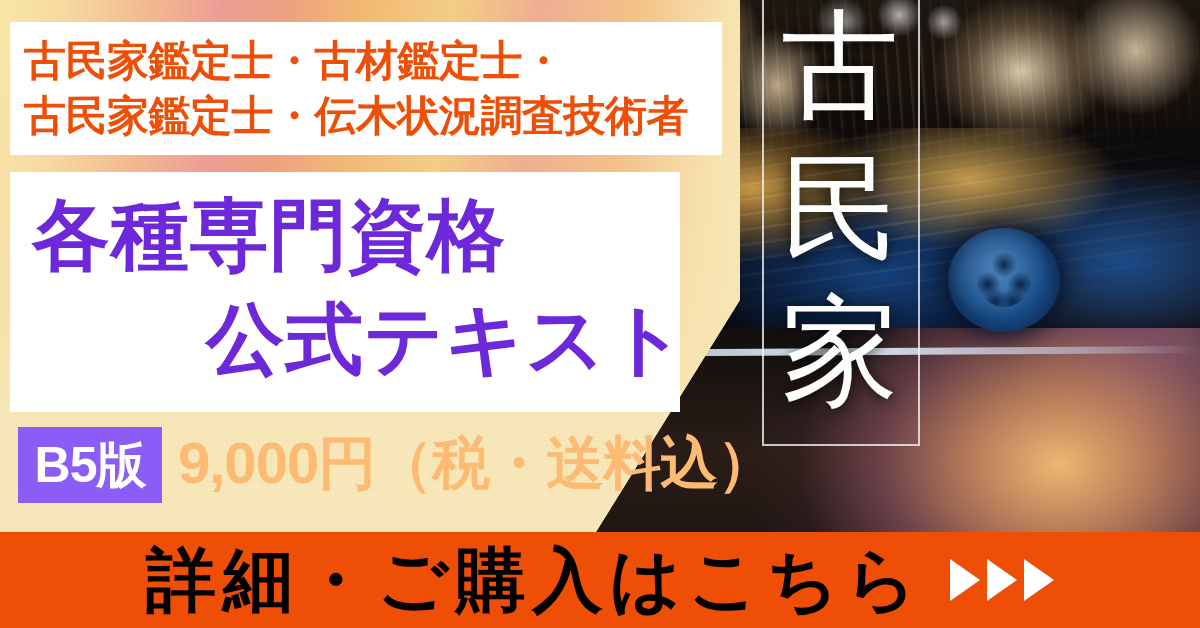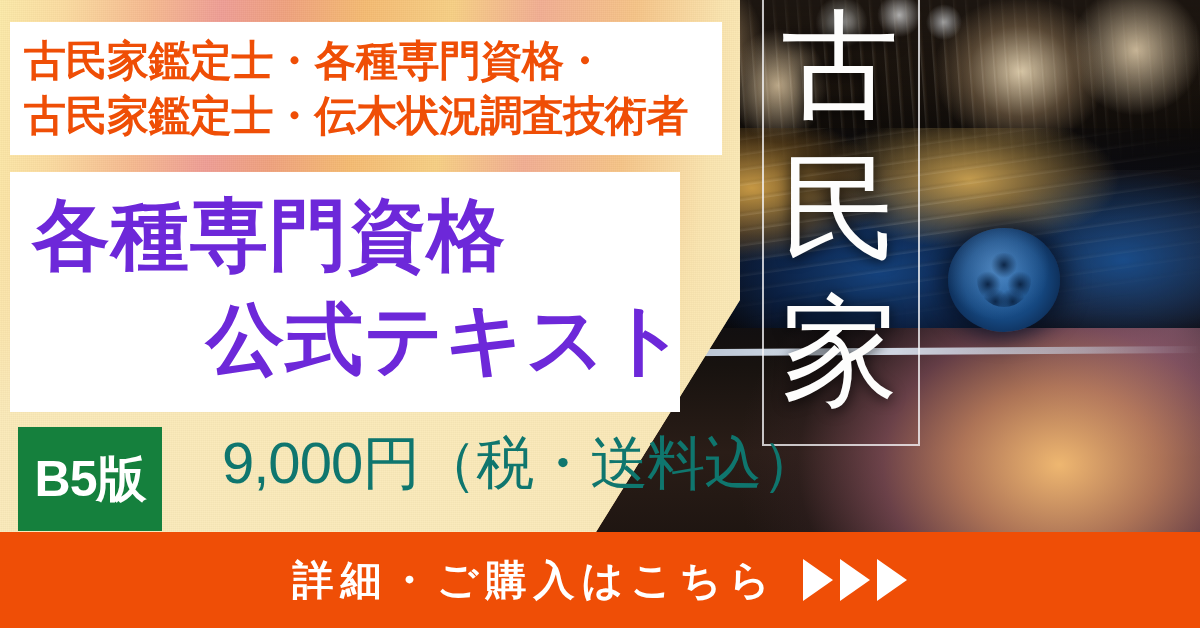--- a/index.html
+++ b/index.html
@@ -267,59 +267,58 @@
     letter-spacing: 1px;
     white-space: nowrap;
   }
   .main-l1 { left: 22px;  top: 24px; }
   .main-l2 { left: 148px; top: 128px; margin-left: 48px; }
 
   
   .badge-b5 {
     position: absolute;
     left: 18px; top: 427px;
-    width: 144px; height: 104px;
-    background: #15803d;
+    width: 144px; height: 76px;
+    background: #8b5cf6;
     display: flex;
     align-items: center;
     justify-content: center;
   }
   .badge-b5 span {
     color: #ffffff;
     font-size: 50px;
     font-weight: 700;
     line-height: 1;
     letter-spacing: -1px;
   }
   .price-text {
     position: absolute;
     left: 178px; top: 434px;
-    color: #0f766e;
+    color: #fdba74;
     font-size: 58px;
-    font-weight: 400;
+    font-weight: 700;
     line-height: 1;
     letter-spacing: -1px;
     white-space: nowrap;
-    margin-left: 44px;
   }
 
   
   .cta-bar {
     position: absolute;
     left: 0; top: 532px;
     width: 1200px; height: 96px;
     background: #ef4e06;
     display: flex;
     align-items: center;
     justify-content: center;
     gap: 26px;
   }
   .cta-label {
-    color: #ffffff;
-    font-size: 41px;
+    color: #000000;
+    font-size: 70px;
     font-weight: 700;
     line-height: 1;
     letter-spacing: 7px;
     white-space: nowrap;
   }
   .cta-arrows {
     display: flex;
     align-items: center;
     gap: 7px;
   }
@@ -353,21 +352,21 @@
     <span>民</span>
     <span>家</span>
   </div>
 
   <div class="cover-sub">伝統構法 古民家活用のための調査と再生の</div>
 
   <div class="left-bg"></div>
 
   <div class="panel-quals">
     <div class="quals-text">
-      <span>古民家鑑定士・各種専門資格・</span>
+      <span>古民家鑑定士・古材鑑定士・</span>
       <span>古民家鑑定士・伝木状況調査技術者</span>
     </div>
   </div>
 
   <div class="panel-main">
     <div class="main-l1">各種専門資格</div>
     <div class="main-l2">公式テキスト</div>
   </div>
 
   <div class="badge-b5">

